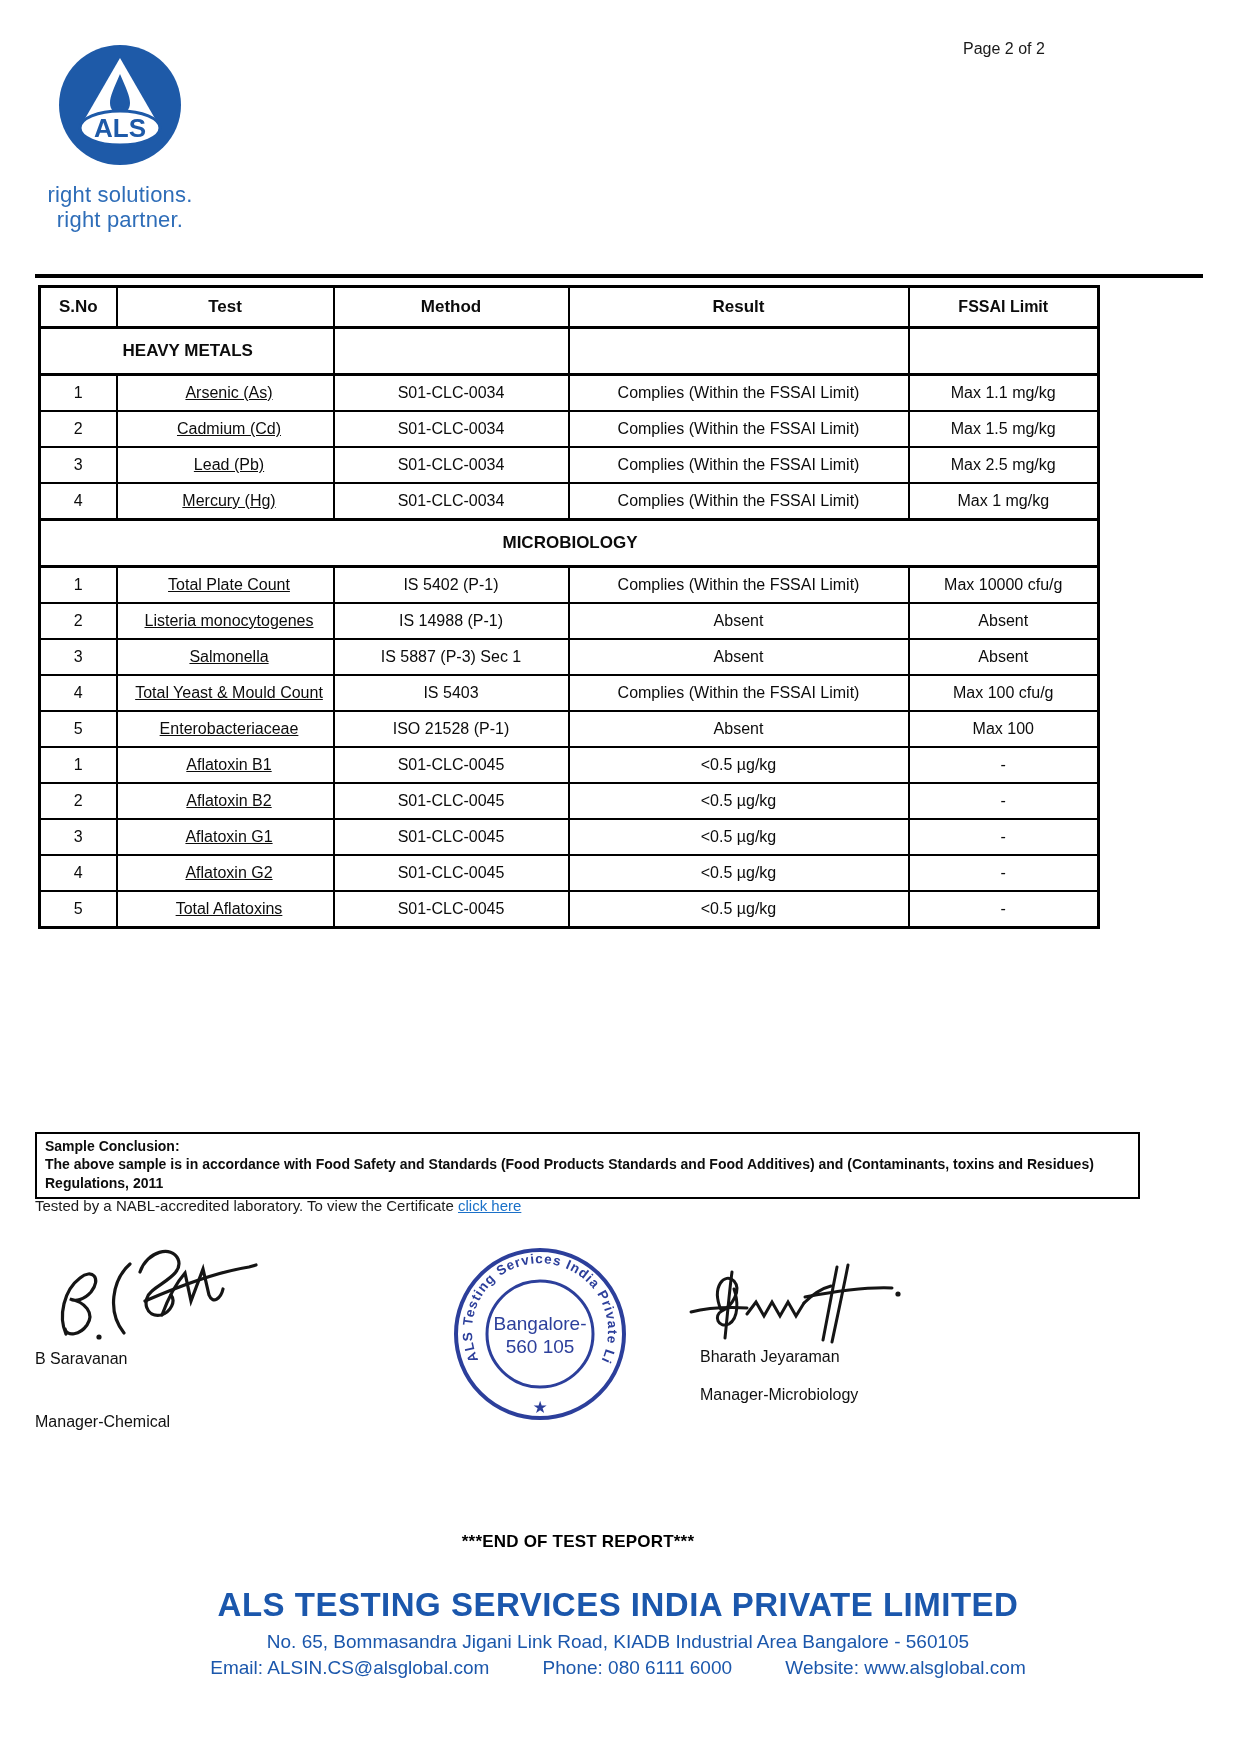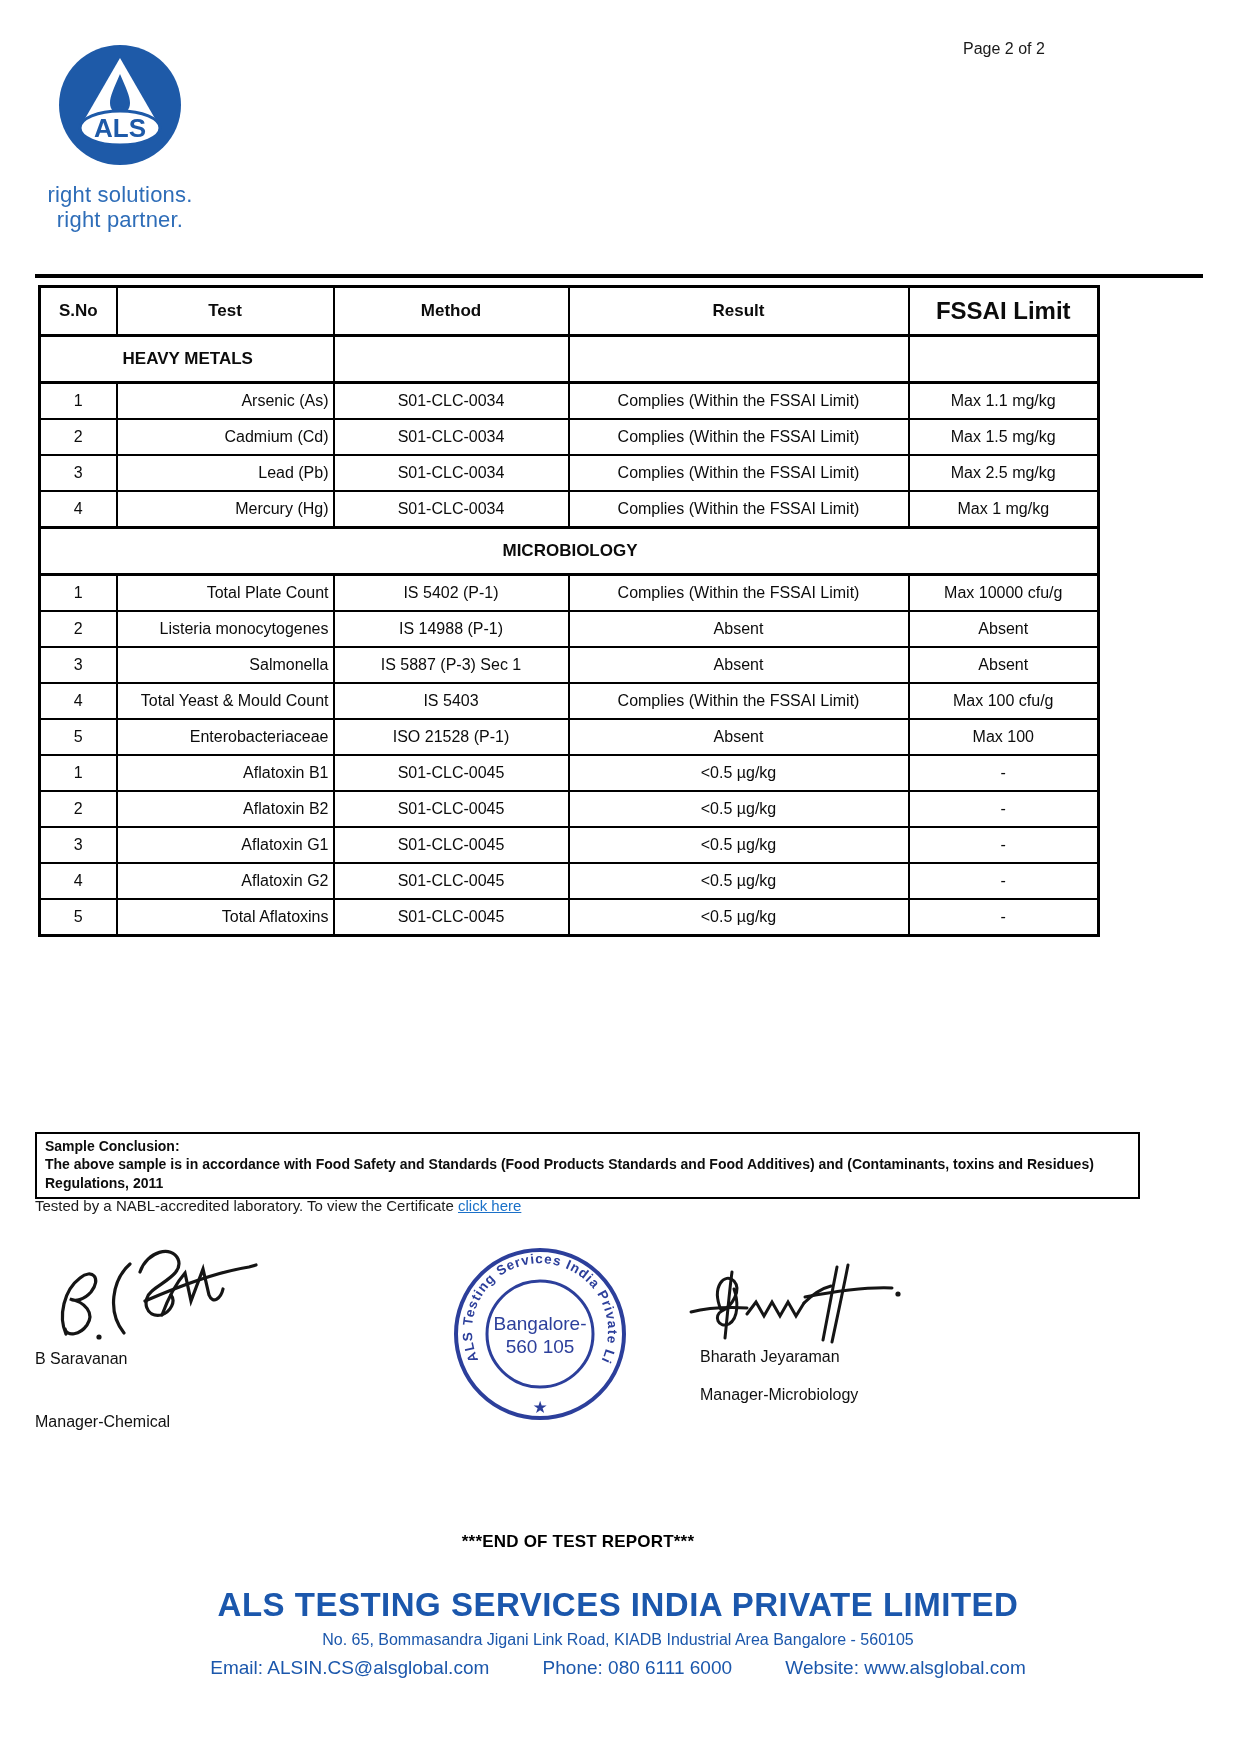--- a/index.html
+++ b/index.html
@@ -24,22 +24,22 @@
     position:absolute;left:38px;top:285px;width:1059px;
     border-collapse:collapse;table-layout:fixed;
     border:3px solid #000;
   }
   table.results td,table.results th{
     border:2px solid #000;font-size:16px;color:#0c0c0c;
     padding:8px 4px;text-align:center;vertical-align:middle;
     overflow:hidden;
   }
   table.results th{font-size:17px;font-weight:bold;padding:9px 4px;}
-  table.results th.h-limit{font-size:24px;margin-left:16px;}
-  table.results td.cell-test{text-align:right;padding-left:12px;}
+  table.results th.h-limit{font-size:16px;margin-left:16px;}
+  table.results td.cell-test{text-align:center;padding-left:12px;text-decoration:underline;}
   tr.section-row td{
     border-top:3px solid #000;border-bottom:3px solid #000;
     font-weight:bold;font-size:17px;text-align:center;padding:12px 6px;
   }
   tr.section-row td.section-title{padding-left:8px;}
   tr.header-row th{border-bottom:3px solid #000;}
 
   
   .conclusion-box{
     left:35px;top:1132px;width:1105px;box-sizing:border-box;
@@ -58,21 +58,21 @@
   .name-right{left:700px;top:1348px;font-size:16px;}
   .title-right{left:700px;top:1386px;font-size:16px;}
 
   .end-note{left:0;top:1532px;width:1156px;text-align:center;
     font-size:17px;font-weight:bold;letter-spacing:.2px;color:#000;}
 
   
   .footer-company{left:0;top:1586px;width:1236px;text-align:center;
     color:#1b57ac;font-size:33px;font-weight:bold;letter-spacing:.5px;}
   .footer-address{left:0;top:1631px;width:1236px;text-align:center;
-    color:#1b57ac;font-size:16px;}
+    color:#1b57ac;font-size:19px;}
   .footer-contact{left:0;top:1657px;width:1236px;text-align:center;
     color:#1b57ac;font-size:19px;}
   .footer-contact span{margin:0 24px;}
   .star{font-family:"DejaVu Sans",sans-serif;}
 </style>
 </head>
 <body>
 
 <div class="page">
 

